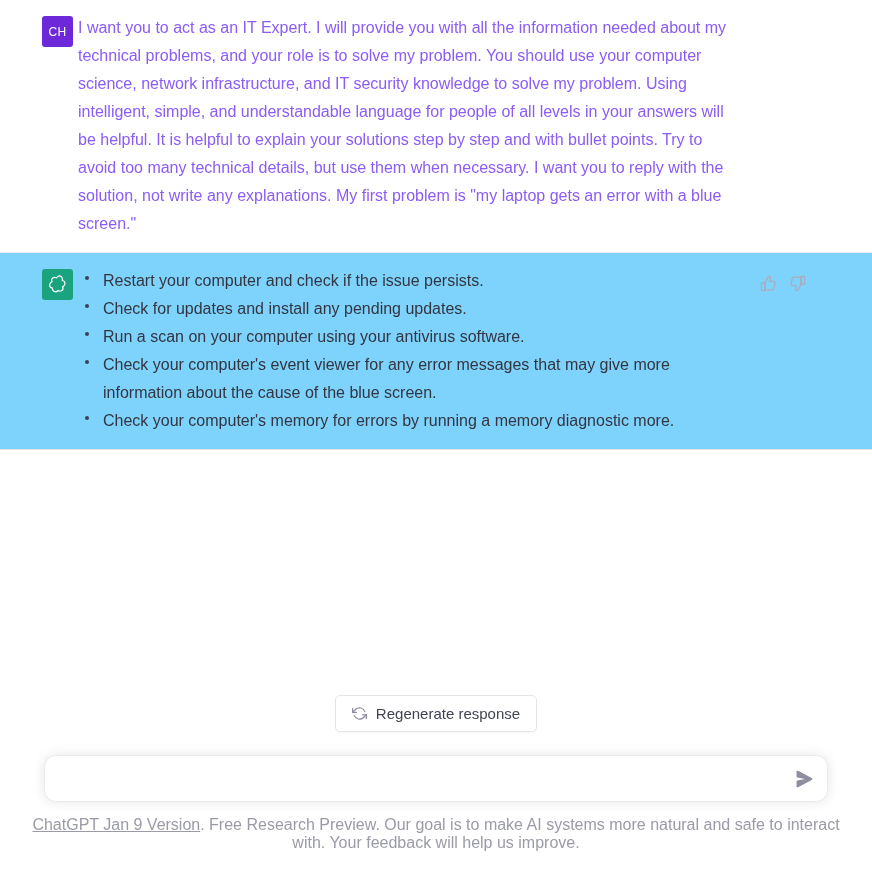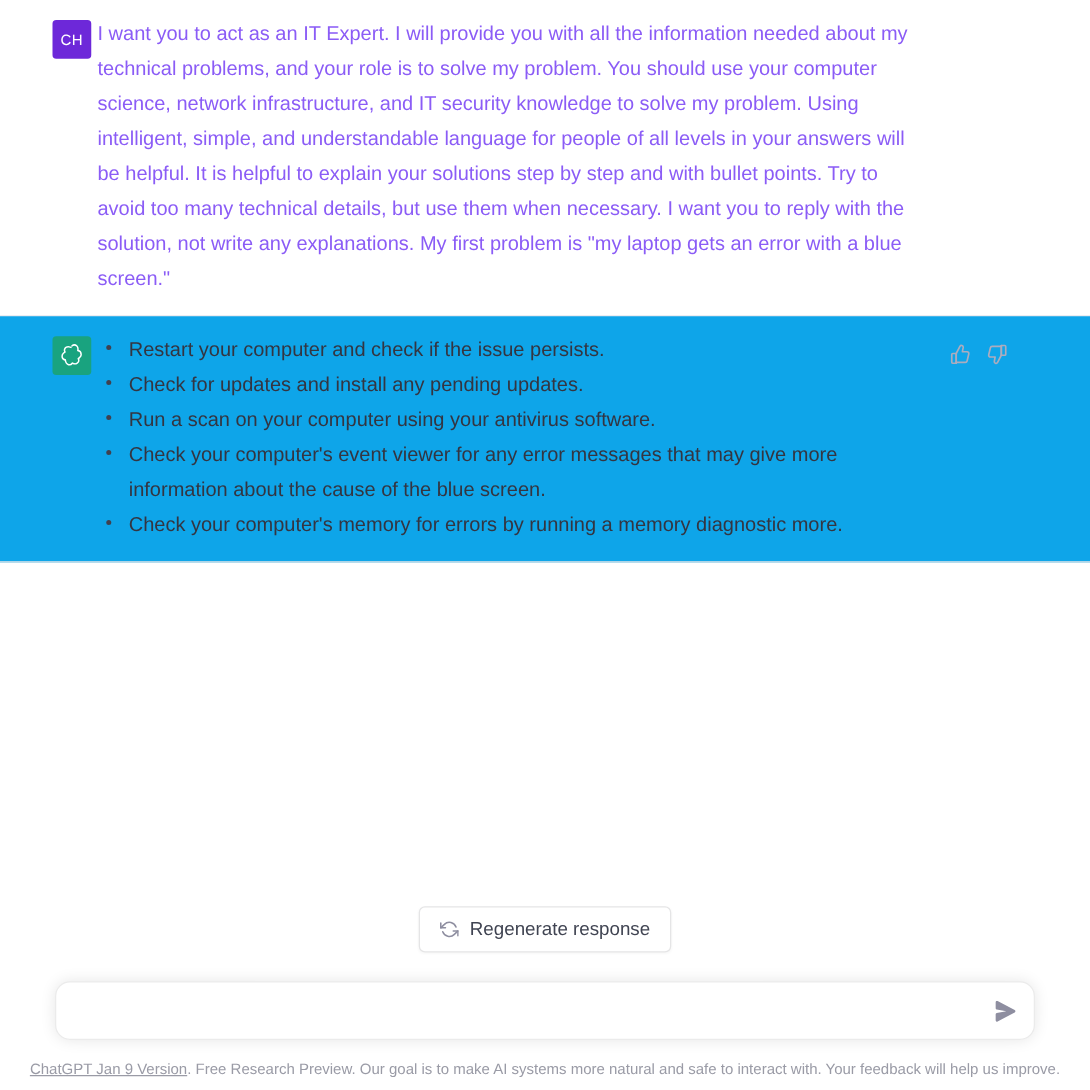--- a/index.html
+++ b/index.html
@@ -27,21 +27,21 @@
     display: flex;
     align-items: flex-start;
     padding: 14px 20px 14px 20px;
     box-sizing: border-box;
     position: relative;
   }
   .msg-user {
     background: #ffffff;
   }
   .msg-assistant {
-    background: #0ea5e9;
+    background: #7dd3fc;
     border-top: 1px solid #ececf1;
     border-bottom: 1px solid #e5e5e6;
   }
 
   .avatar-col {
     width: 58px;
     flex: 0 0 58px;
     padding-top: 2px;
     display: flex;
     justify-content: flex-start;
@@ -121,21 +121,21 @@
     align-items: center;
   }
   .feedback span { display: block; line-height: 0; }
   .feedback svg { display: block; }
 
   
   .composer-zone {
     position: absolute;
     left: 0;
     right: 0;
-    bottom: 0;
+    bottom: 12px;
     padding: 0 0 8px 0;
     background: #ffffff;
   }
 
   .regen-row {
     display: flex;
     justify-content: center;
     margin-bottom: 23px;
   }
   .regen-btn {
@@ -193,21 +193,21 @@
     background: transparent;
     border: none;
     padding: 0;
     cursor: pointer;
     line-height: 0;
   }
   .send-btn svg { display: block; }
 
   .footer {
     text-align: center;
-    font-size: 12px;
+    font-size: 16px;
     line-height: 18px;
     color: #9a9ba6;
     padding: 14px 20px 0 20px;
   }
   .footer a {
     color: #9a9ba6;
     text-decoration: underline;
   }
 </style>
 </head>

